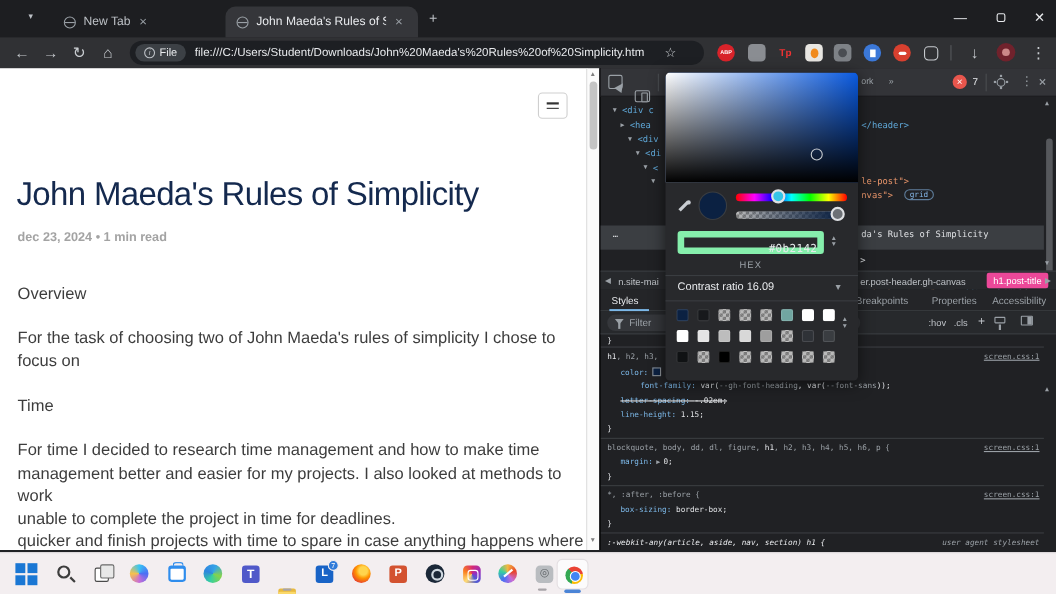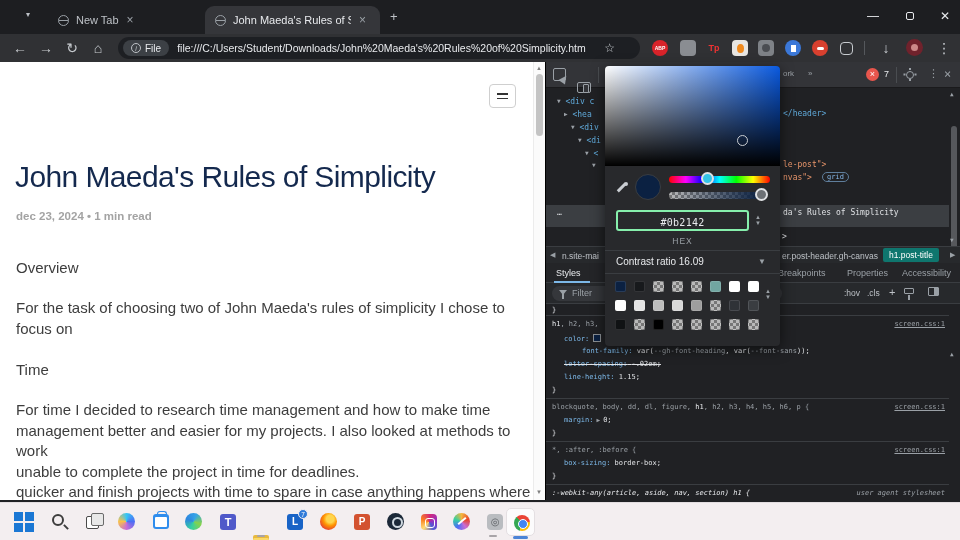--- a/index.html
+++ b/index.html
@@ -72,21 +72,21 @@
   .ellip{display:inline-block;background:#3c4043;color:#9aa0a6;border-radius:3px;font-size:7px;line-height:8px;padding:0 3px;margin:0 2px;vertical-align:1px}
   #selrow{position:absolute;left:0;top:117px;width:403px;height:22px;background:#3b3e42}
   
   .dt-scroll-arr{position:absolute;color:#9aa0a6;font-size:6px;left:404px}
   #tree-thumb{position:absolute;left:405px;top:38px;width:6px;height:132px;background:#56585c;border-radius:3px}
 
   
   #crumbs{position:absolute;left:0;top:184px;width:415px;height:17px;background:#27292c;border-top:1px solid #3a3d41;font-family:"Liberation Sans",sans-serif;font-size:8.5px;color:#bdc1c6}
   #crumbs .carr{position:absolute;top:4px;color:#9aa0a6;font-size:7px}
   .crumbtxt{position:absolute;top:4px;white-space:nowrap}
-  #crumb-sel{position:absolute;left:337px;top:1px;background:#0f766e;color:#fff;border-radius:2px;padding:2px 6px;white-space:nowrap}
+  #crumb-sel{position:absolute;left:351px;top:1px;background:#ec4899;color:#fff;border-radius:2px;padding:2px 6px;white-space:nowrap}
 
   
   #sbtabs{position:absolute;left:0;top:201px;width:415px;height:20px;background:#242528;border-bottom:1px solid #3a3d41;font-family:"Liberation Sans",sans-serif;font-size:9px;color:#9aa0a6}
   #sbtabs span{position:absolute;top:5px;white-space:nowrap}
   #tab-styles{color:#e8eaed}
   #styles-underline{position:absolute;left:8px;top:18px;width:36px;height:2px;background:#7cb8e8}
 
   
   #filterrow{position:absolute;left:0;top:221px;width:415px;height:21px;background:#27292c;border-bottom:1px solid #3a3d41;font-family:"Liberation Sans",sans-serif}
   #filterbox{position:absolute;left:6px;top:3px;width:230px;height:15px;background:#35373b;border-radius:8px;color:#9aa0a6;font-size:9px;line-height:15px;padding-left:20px}
@@ -117,21 +117,21 @@
   .dropper{position:absolute;left:10px;top:116px;width:13px;height:13px}
   .dropper::before{content:"";position:absolute;left:1px;top:4px;width:11px;height:2.5px;background:#c9cdd2;transform:rotate(-45deg)}
   .dropper::after{content:"";position:absolute;right:0;top:0;width:4px;height:4px;background:#c9cdd2;border-radius:50%}
   #cur-swatch{position:absolute;left:30px;top:108px;width:26px;height:26px;border-radius:50%;background:#0b2142;border:1px solid #3a3d41}
   #hue{position:absolute;left:64px;top:110px;width:101px;height:7px;border-radius:4px;background:linear-gradient(to right,#f00,#f0f,#00f,#0ff,#0f0,#ff0,#f00)}
   #hue-handle{position:absolute;left:96px;top:106px;width:13px;height:13px;border-radius:50%;background:#35c5e8;border:2px solid #dfe1e4}
   .checkerbg{background-image:linear-gradient(45deg,#777 25%,transparent 25%,transparent 75%,#777 75%),linear-gradient(45deg,#777 25%,#b9b9b9 25%,#b9b9b9 75%,#777 75%);background-size:6px 6px;background-position:0 0,3px 3px}
   #alpha{position:absolute;left:64px;top:126px;width:92px;height:7px;border-radius:4px;overflow:hidden}
   #alpha::after{content:"";position:absolute;inset:0;background:linear-gradient(to right,rgba(11,33,66,0),#0b2142)}
   #alpha-handle{position:absolute;left:150px;top:122px;width:13px;height:13px;border-radius:50%;background:#6c7075;border:2px solid #dfe1e4}
-  #hexbox{position:absolute;left:11px;top:144px;width:133px;height:21px;border:2px solid #86efac;border-radius:3px;color:#e8eaed;font-size:10px;text-align:center;line-height:21px;letter-spacing:.3px;font-family:"DejaVu Sans Mono",monospace}
+  #hexbox{position:absolute;left:11px;top:144px;width:133px;height:21px;border:6px solid #86efac;border-radius:3px;color:#e8eaed;font-size:10px;text-align:right;line-height:21px;letter-spacing:.3px;font-family:"DejaVu Sans Mono",monospace}
   .spinner{position:absolute;color:#9aa0a6;font-size:6px;line-height:6px;text-align:center}
   #fmt-label{position:absolute;left:0;top:170px;width:155px;text-align:center;color:#9aa0a6;font-size:8.5px;letter-spacing:1px}
   .pkdiv{position:absolute;left:0;width:175px;height:1px;background:#3a3d41}
   #contrast-row{position:absolute;left:11px;top:190px;color:#e8eaed;font-size:10px}
   #contrast-chev{position:absolute;left:153px;top:191px;color:#9aa0a6;font-size:8px}
   #palette{position:absolute;left:10px;top:215px;width:146px;display:flex;flex-wrap:wrap;gap:8px 8px}
   .swatch{width:11px;height:11px;border-radius:2px;border:1px solid rgba(255,255,255,.12)}
 
   
   #taskbar{position:absolute;left:0;top:502px;width:960px;height:38px;background:#f3eef0;border-top:1px solid #e2dde0}

